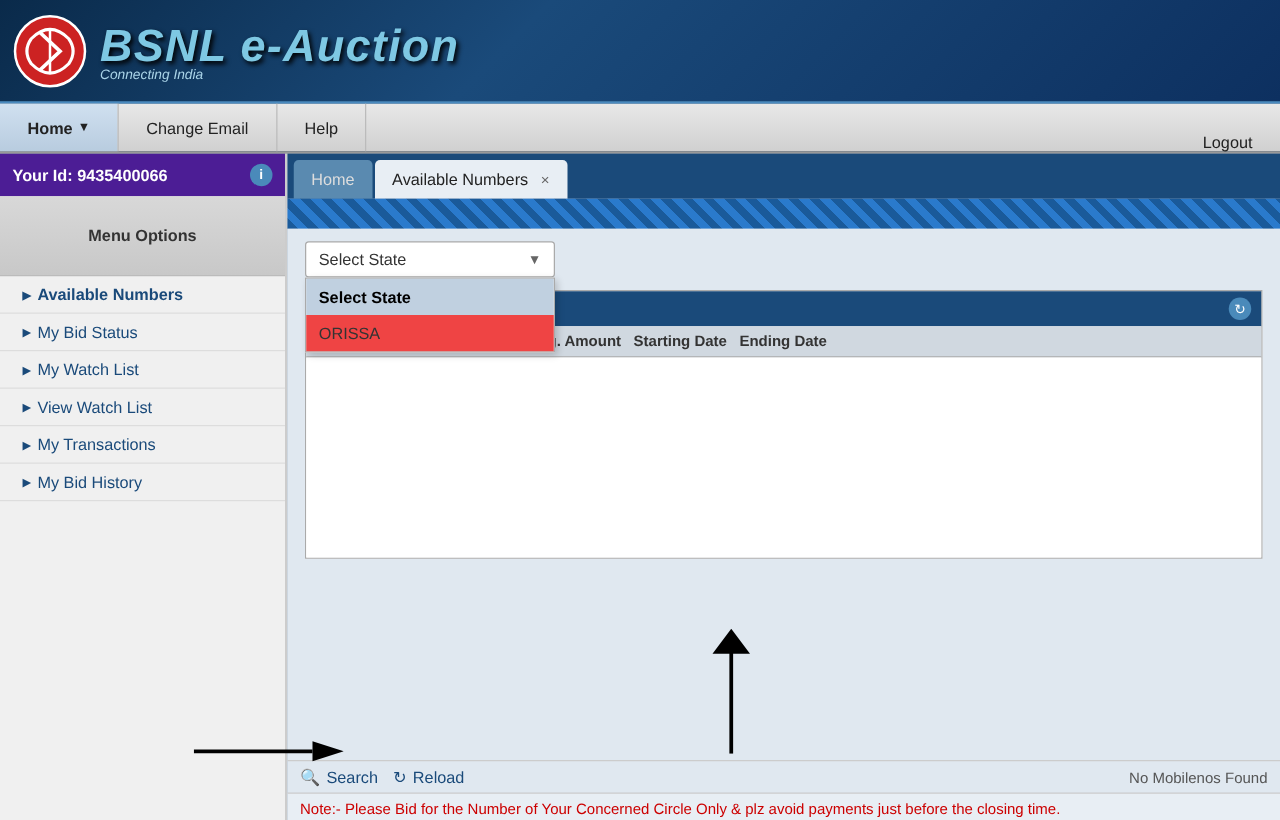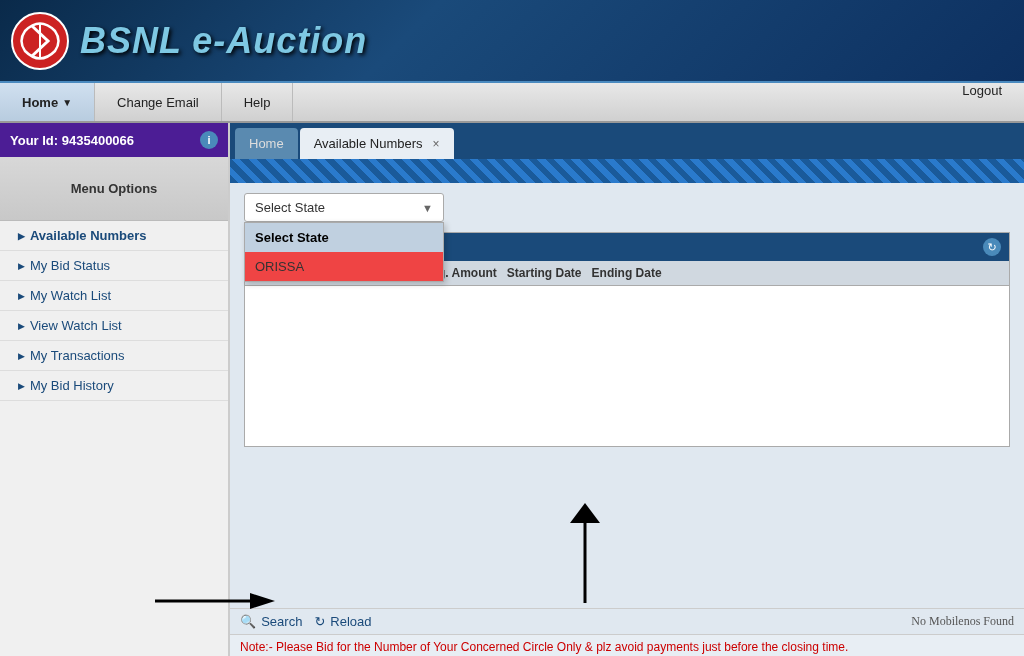--- a/index.html
+++ b/index.html
@@ -10,21 +10,21 @@
     #logo-area { display: flex; align-items: center; gap: 10px; }
     #logo-icon { width: 60px; height: 60px; }
     #logo-text { color: #7ec8e3; font-size: 36px; font-weight: bold; font-style: italic; text-shadow: 2px 2px 4px #000; letter-spacing: 1px; }
     #tagline { color: #aad4e8; font-size: 11px; font-style: italic; margin-top: -4px; }
 
     
     #navbar { height: 40px; background: linear-gradient(to bottom, #e8e8e8, #d0d0d0); display: flex; align-items: stretch; border-bottom: 2px solid #999; }
     .nav-item { padding: 0 22px; display: flex; align-items: center; cursor: pointer; color: #222; font-size: 13px; border-right: 1px solid #bbb; position: relative; }
     .nav-item.active { background: linear-gradient(to bottom, #d0e0f0, #b8ccdf); font-weight: bold; }
     .nav-item .arrow-down { margin-left: 4px; font-size: 10px; }
-    #logout-btn { margin-left: auto; padding: 0 22px; display: flex; align-items: flex-start; cursor: pointer; color: #222; font-size: 13px; }
+    #logout-btn { margin-left: auto; padding: 0 22px; display: flex; align-items: flex-end; cursor: pointer; color: #222; font-size: 13px; }
 
     
     #main { display: flex; height: calc(656px - 120px); }
 
     
     #sidebar { width: 230px; min-width: 230px; background: #f0f0f0; border-right: 2px solid #ccc; }
     #user-id-bar { background: #4c1d95; color: #fff; padding: 8px 10px; display: flex; align-items: center; justify-content: space-between; font-size: 13px; font-weight: bold; }
     #user-id-bar .info-icon { background: #4a8aba; border-radius: 50%; width: 18px; height: 18px; display: flex; align-items: center; justify-content: center; color: #fff; font-size: 11px; cursor: pointer; }
     #menu-options-label { background: linear-gradient(to bottom, #d8d8d8, #c8c8c8); text-align: center; padding: 24px; font-weight: bold; color: #333; border-bottom: 1px solid #bbb; font-size: 13px; }
     .sidebar-item { padding: 7px 10px 7px 18px; color: #1a4a7a; cursor: pointer; border-bottom: 1px solid #ddd; display: flex; align-items: center; gap: 5px; font-size: 13px; }
@@ -61,21 +61,21 @@
     #table-header-bar { background: #1a4a7a; color: #fff; padding: 5px 8px; display: flex; align-items: center; justify-content: space-between; }
     #table-header-bar .refresh-icon { background: #4a8aba; border-radius: 50%; width: 18px; height: 18px; display: flex; align-items: center; justify-content: center; color: #fff; font-size: 11px; cursor: pointer; }
     #col-headers { display: flex; background: #d0d8e0; border-bottom: 1px solid #aaa; padding: 5px 8px; gap: 10px; font-size: 12px; color: #333; font-weight: bold; }
     .col-header { display: flex; align-items: center; gap: 2px; }
     .col-header .sort { font-size: 9px; color: #666; }
     #table-body { min-height: 160px; background: #fff; }
 
     
     #bottom-bar { background: #e0e8f0; border-top: 1px solid #ccc; padding: 5px 10px; display: flex; align-items: center; gap: 12px; }
     #search-btn, #reload-btn { display: flex; align-items: center; gap: 5px; cursor: pointer; color: #1a4a7a; font-size: 13px; }
-    #no-mobilenos { margin-left: auto; color: #555; font-size: 12px; font-family: Liberation Serif, serif; }
+    #no-mobilenos { margin-left: auto; color: #555; font-size: 12px; }
 
     
     #note-bar { padding: 5px 10px; font-size: 12px; color: #cc0000; background: #e8eef4; border-top: 1px solid #ccc; }
 
     
     .arrow-svg { position: absolute; left: 155px; top: 185px; z-index: 100; pointer-events: none; }
 
     
     .up-arrow-svg { position: absolute; left: 330px; top: 320px; z-index: 100; pointer-events: none; }
   </style>
@@ -85,20 +85,21 @@
 <div id="header">
   <div id="logo-area">
     <svg id="logo-icon" viewBox="0 0 60 60">
       <circle cx="30" cy="30" r="28" fill="#cc2222" stroke="#fff" stroke-width="2"></circle>
       <path d="M15 20 Q30 5 45 20 Q52 30 45 40 Q30 55 15 40 Q8 30 15 20Z" fill="none" stroke="#fff" stroke-width="2.5"></path>
       <path d="M22 15 L38 30 L22 45" fill="none" stroke="#fff" stroke-width="3"></path>
       <path d="M30 12 L30 48" fill="none" stroke="#fff" stroke-width="2"></path>
     </svg>
     <div>
       <div id="logo-text">BSNL e-Auction</div>
+      <div id="tagline">Connecting India</div>
     </div>
   </div>
 </div>
 
 <div id="navbar">
   <div class="nav-item active">
     <span>Home</span>
     <span class="arrow-down">▼</span>
   </div>
   <div class="nav-item">

